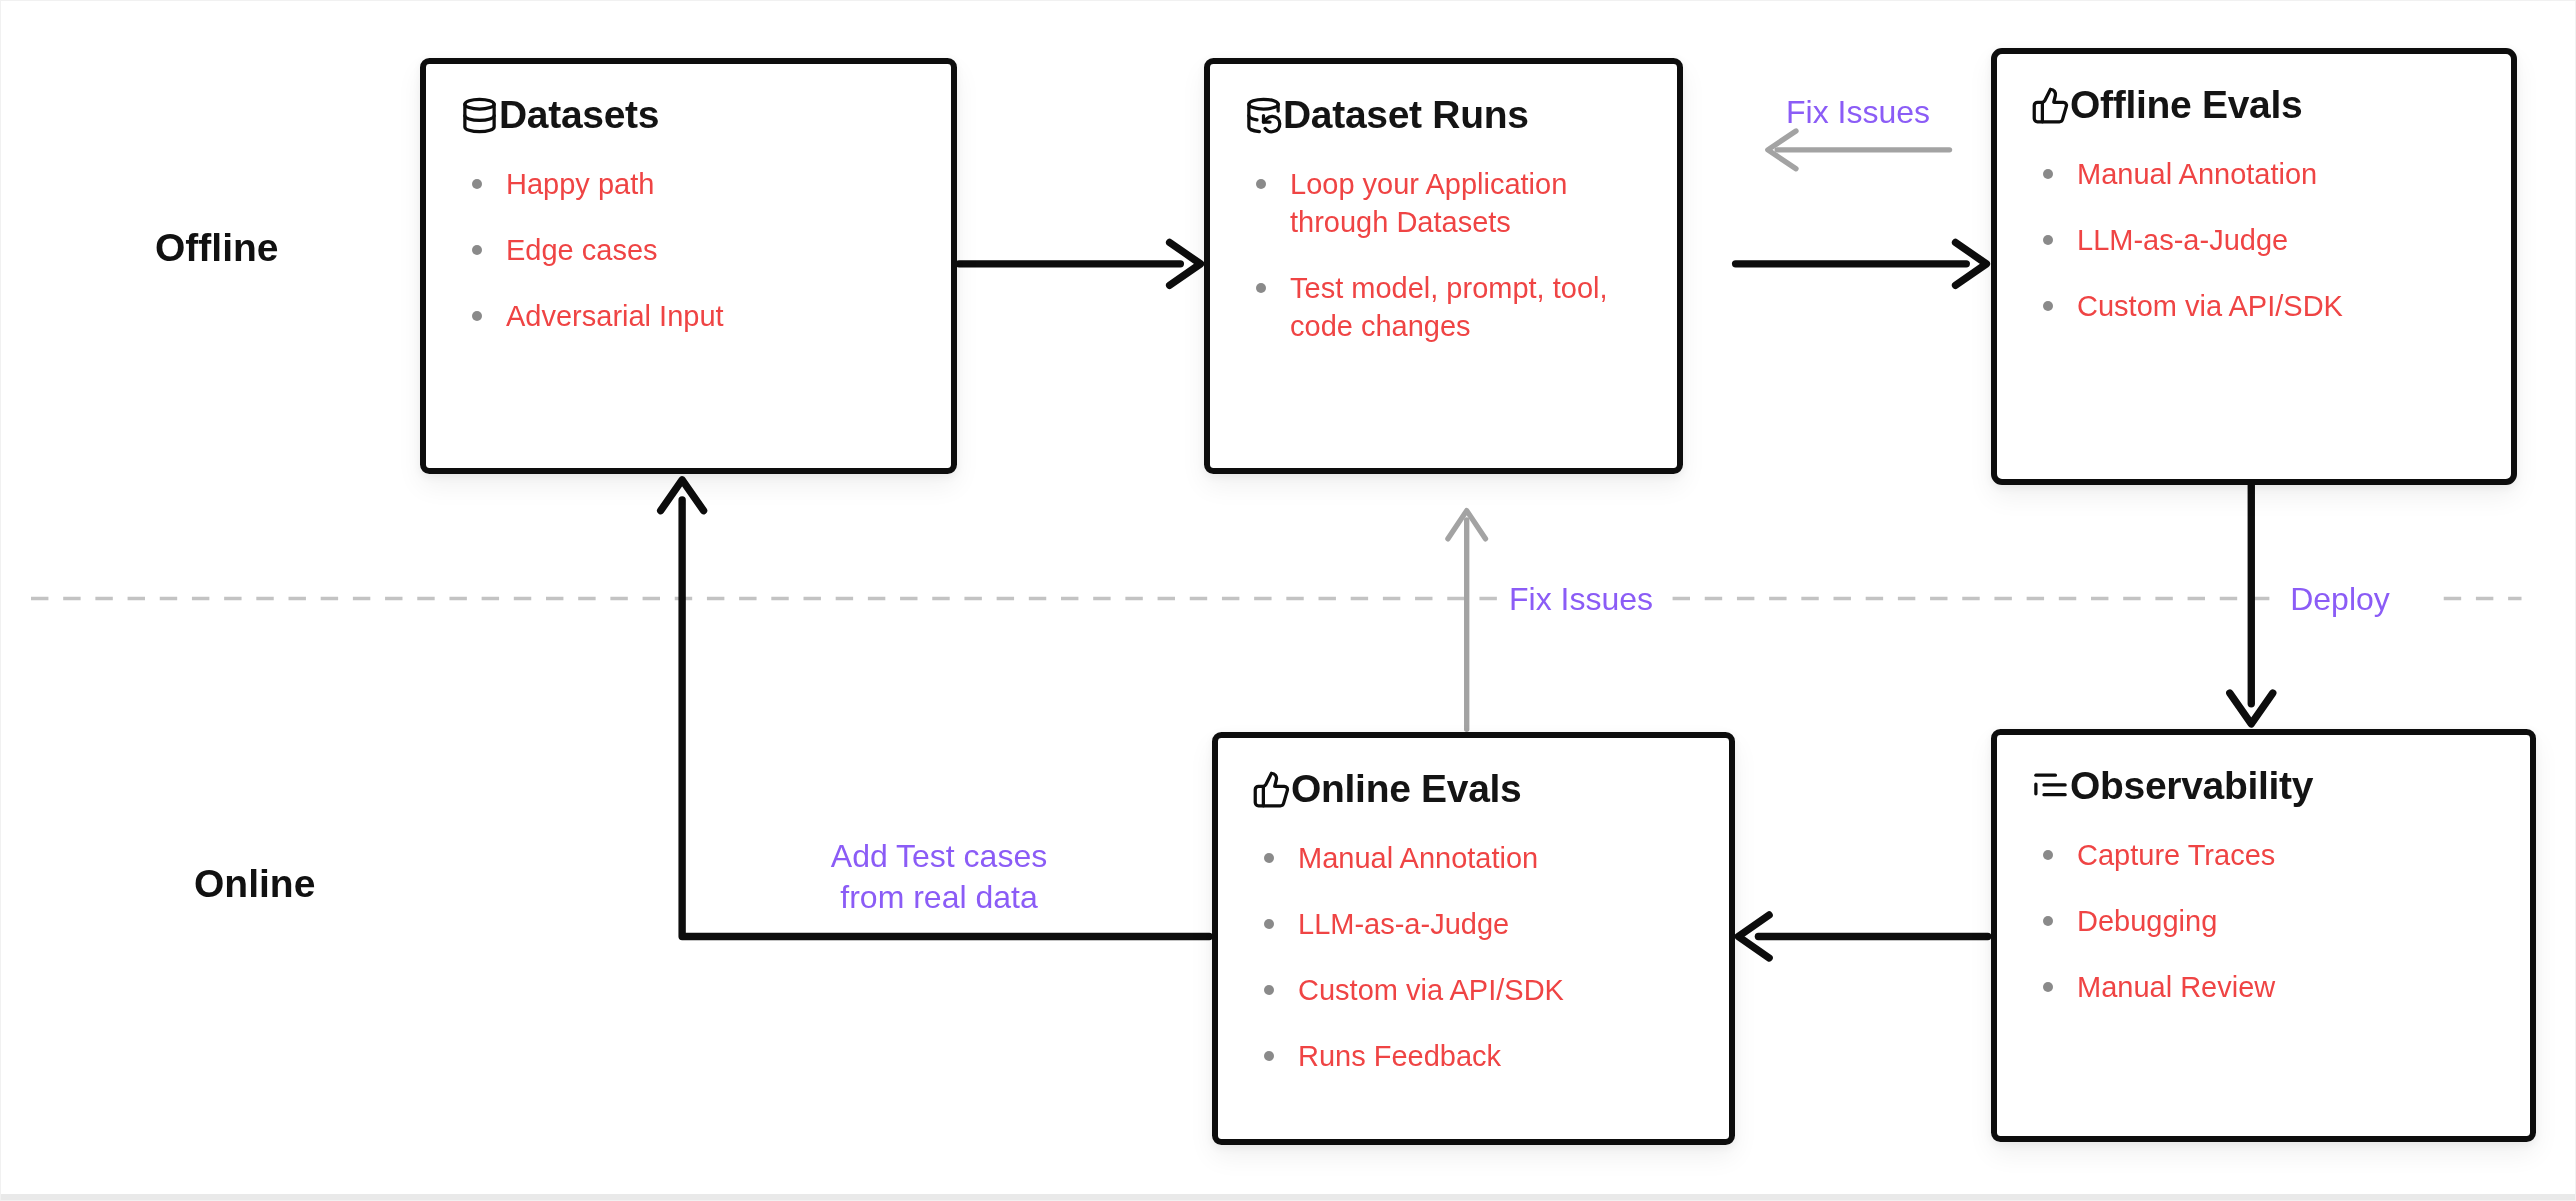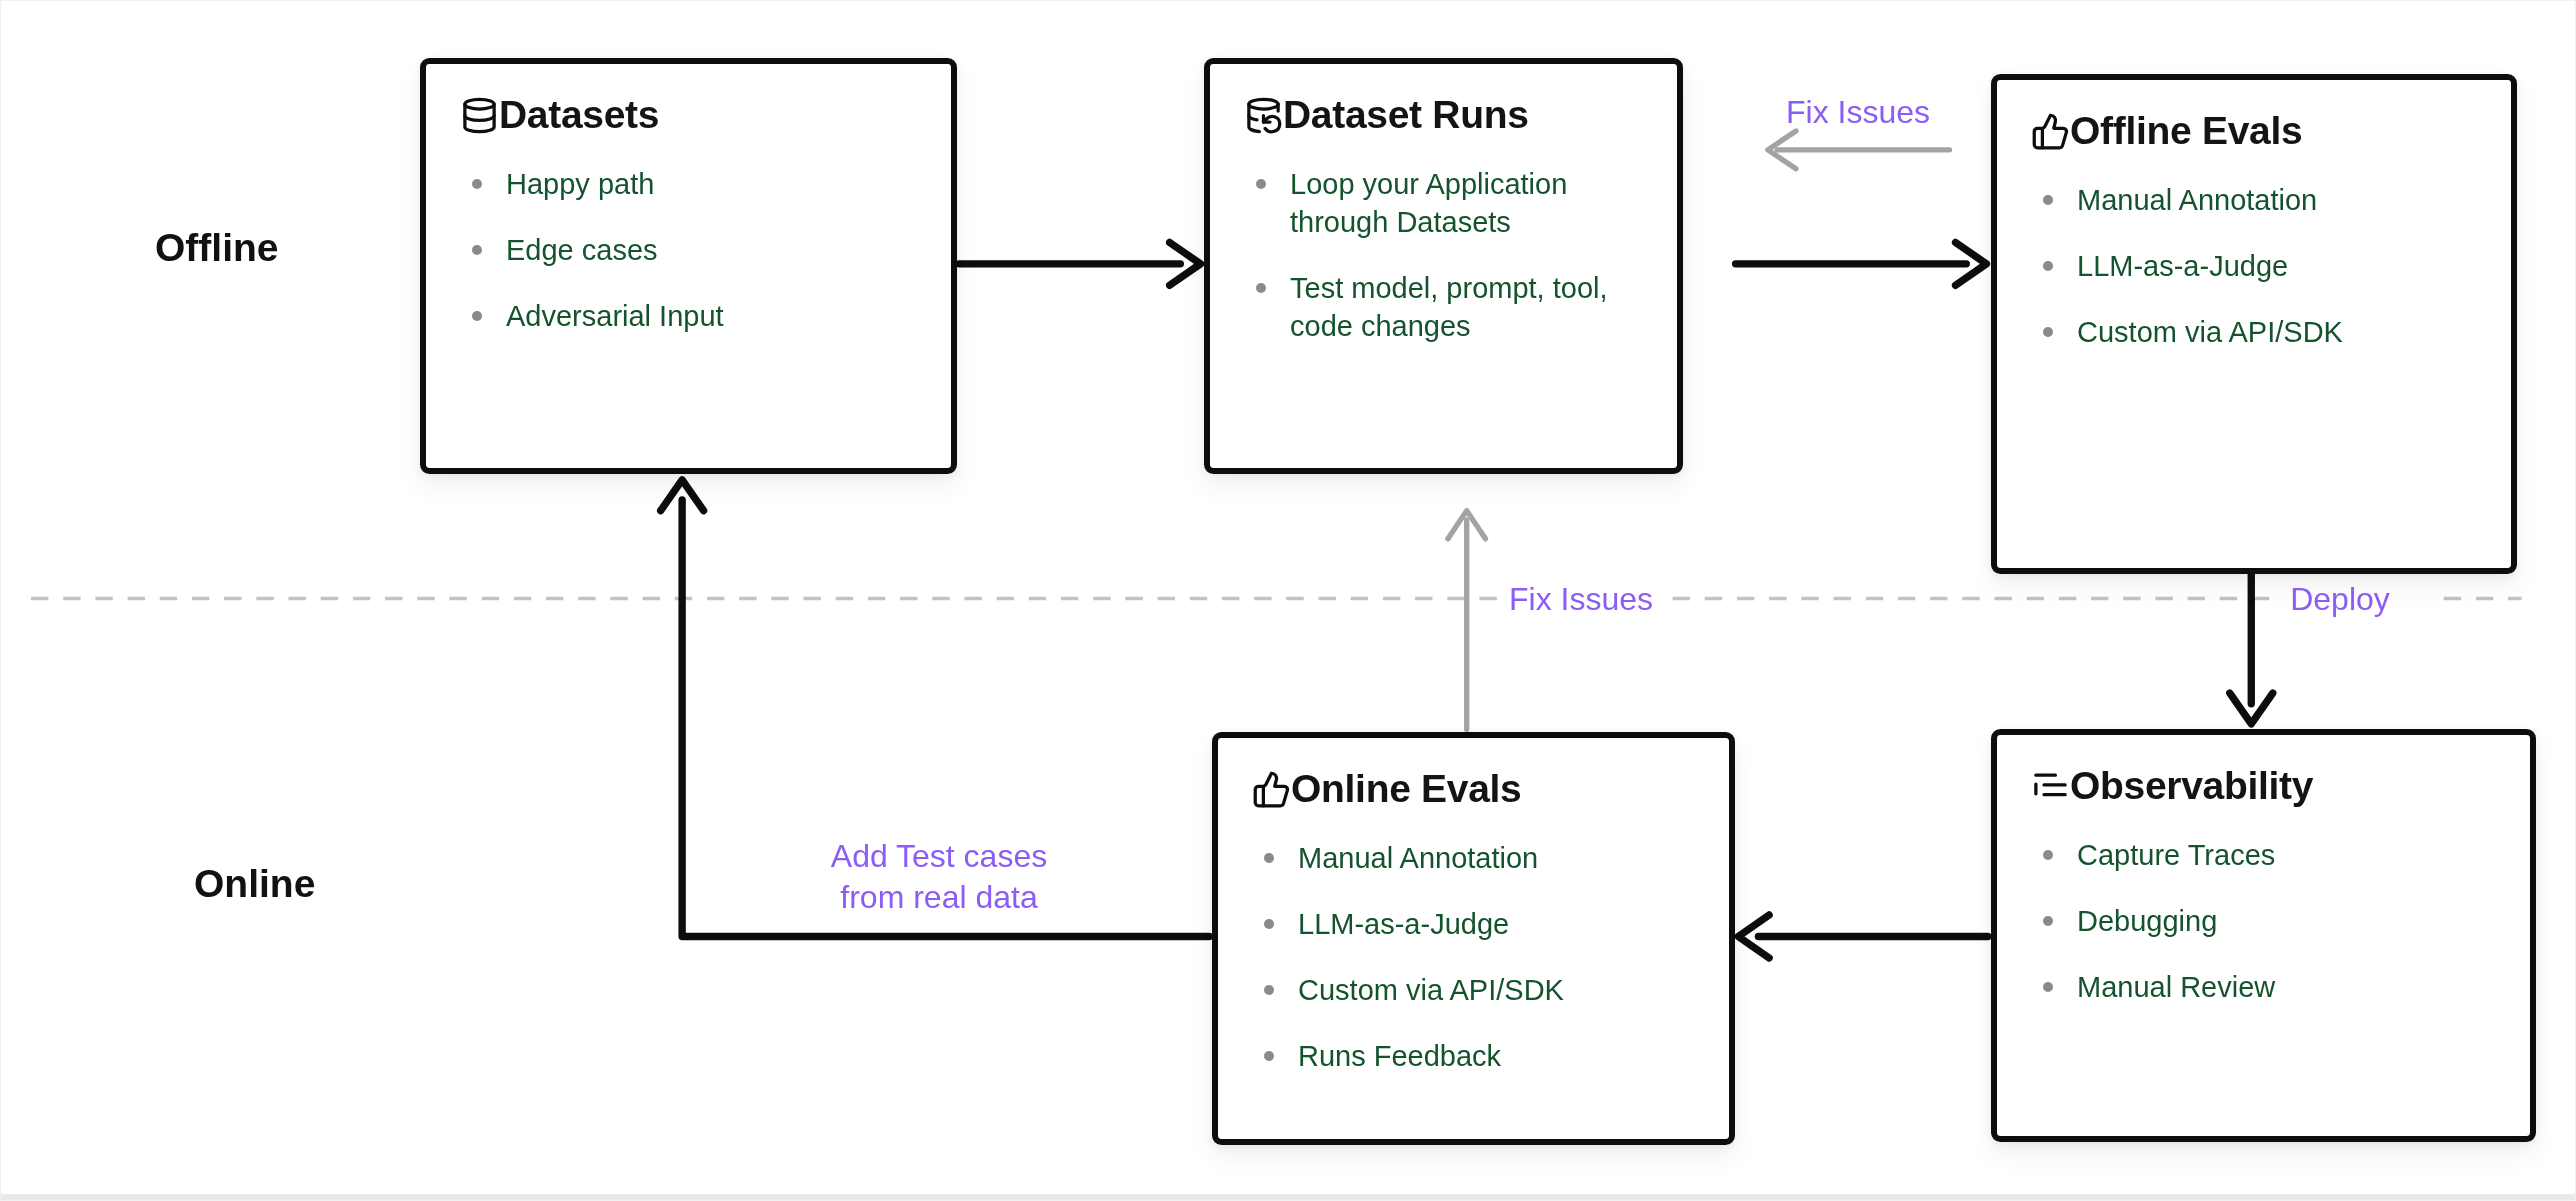--- a/index.html
+++ b/index.html
@@ -13,32 +13,32 @@
   .edges-svg{position:absolute;left:0;top:0;}
 
   .box{
     position:absolute;background:#ffffff;
     border:6.7px solid #0d0d0d;border-radius:9.4px;
     box-shadow:0 12px 27px rgba(0,0,0,0.06),0 2.7px 8px rgba(0,0,0,0.05);
     padding:25.5px 27px 0 34px;box-sizing:border-box;
   }
   .box-datasets      {left:419px; top:57px;  width:537px; height:416px;}
   .box-dataset-runs  {left:1203px;top:57px;  width:479px; height:416px;}
-  .box-offline-evals {left:1990px;top:73px;  width:526px; height:500px;}
+  .box-offline-evals {left:1990px;top:47px;  width:526px; height:437px;border-radius:11px;}
   .box-online-evals  {left:1211px;top:731px;width:523px; height:413px;}
   .box-observability {left:1990px;top:728px;width:545px; height:413px;}
 
   .box-head{display:flex;align-items:flex-end;height:47px;}
   .box-head svg{width:39px;height:39px;flex:0 0 auto;color:#0d0d0d;}
   .box-title{font-size:39px;font-weight:700;color:#141414;letter-spacing:-0.3px;white-space:nowrap;}
 
   ul.bullets{list-style:none;margin:19px 0 0 0;padding:0 0 0 8px;}
   ul.bullets li{
     position:relative;padding-left:38px;margin-bottom:14.8px;
-    font-size:29px;line-height:38px;color:#14532d;max-width:396px;margin-top:28px;
+    font-size:29px;line-height:38px;color:#ef4444;max-width:396px;margin-top:28px;
   }
   ul.bullets li::before{
     content:"";position:absolute;left:4px;top:14px;width:10px;height:10px;
     border-radius:50%;background:#8a8a8a;
   }
 
   .lane-label{position:absolute;font-size:39px;font-weight:700;color:#111111;}
   .lane-offline{left:154px;top:225px;}
   .lane-online{left:154px;top:861px;margin-left:39px;}
 

